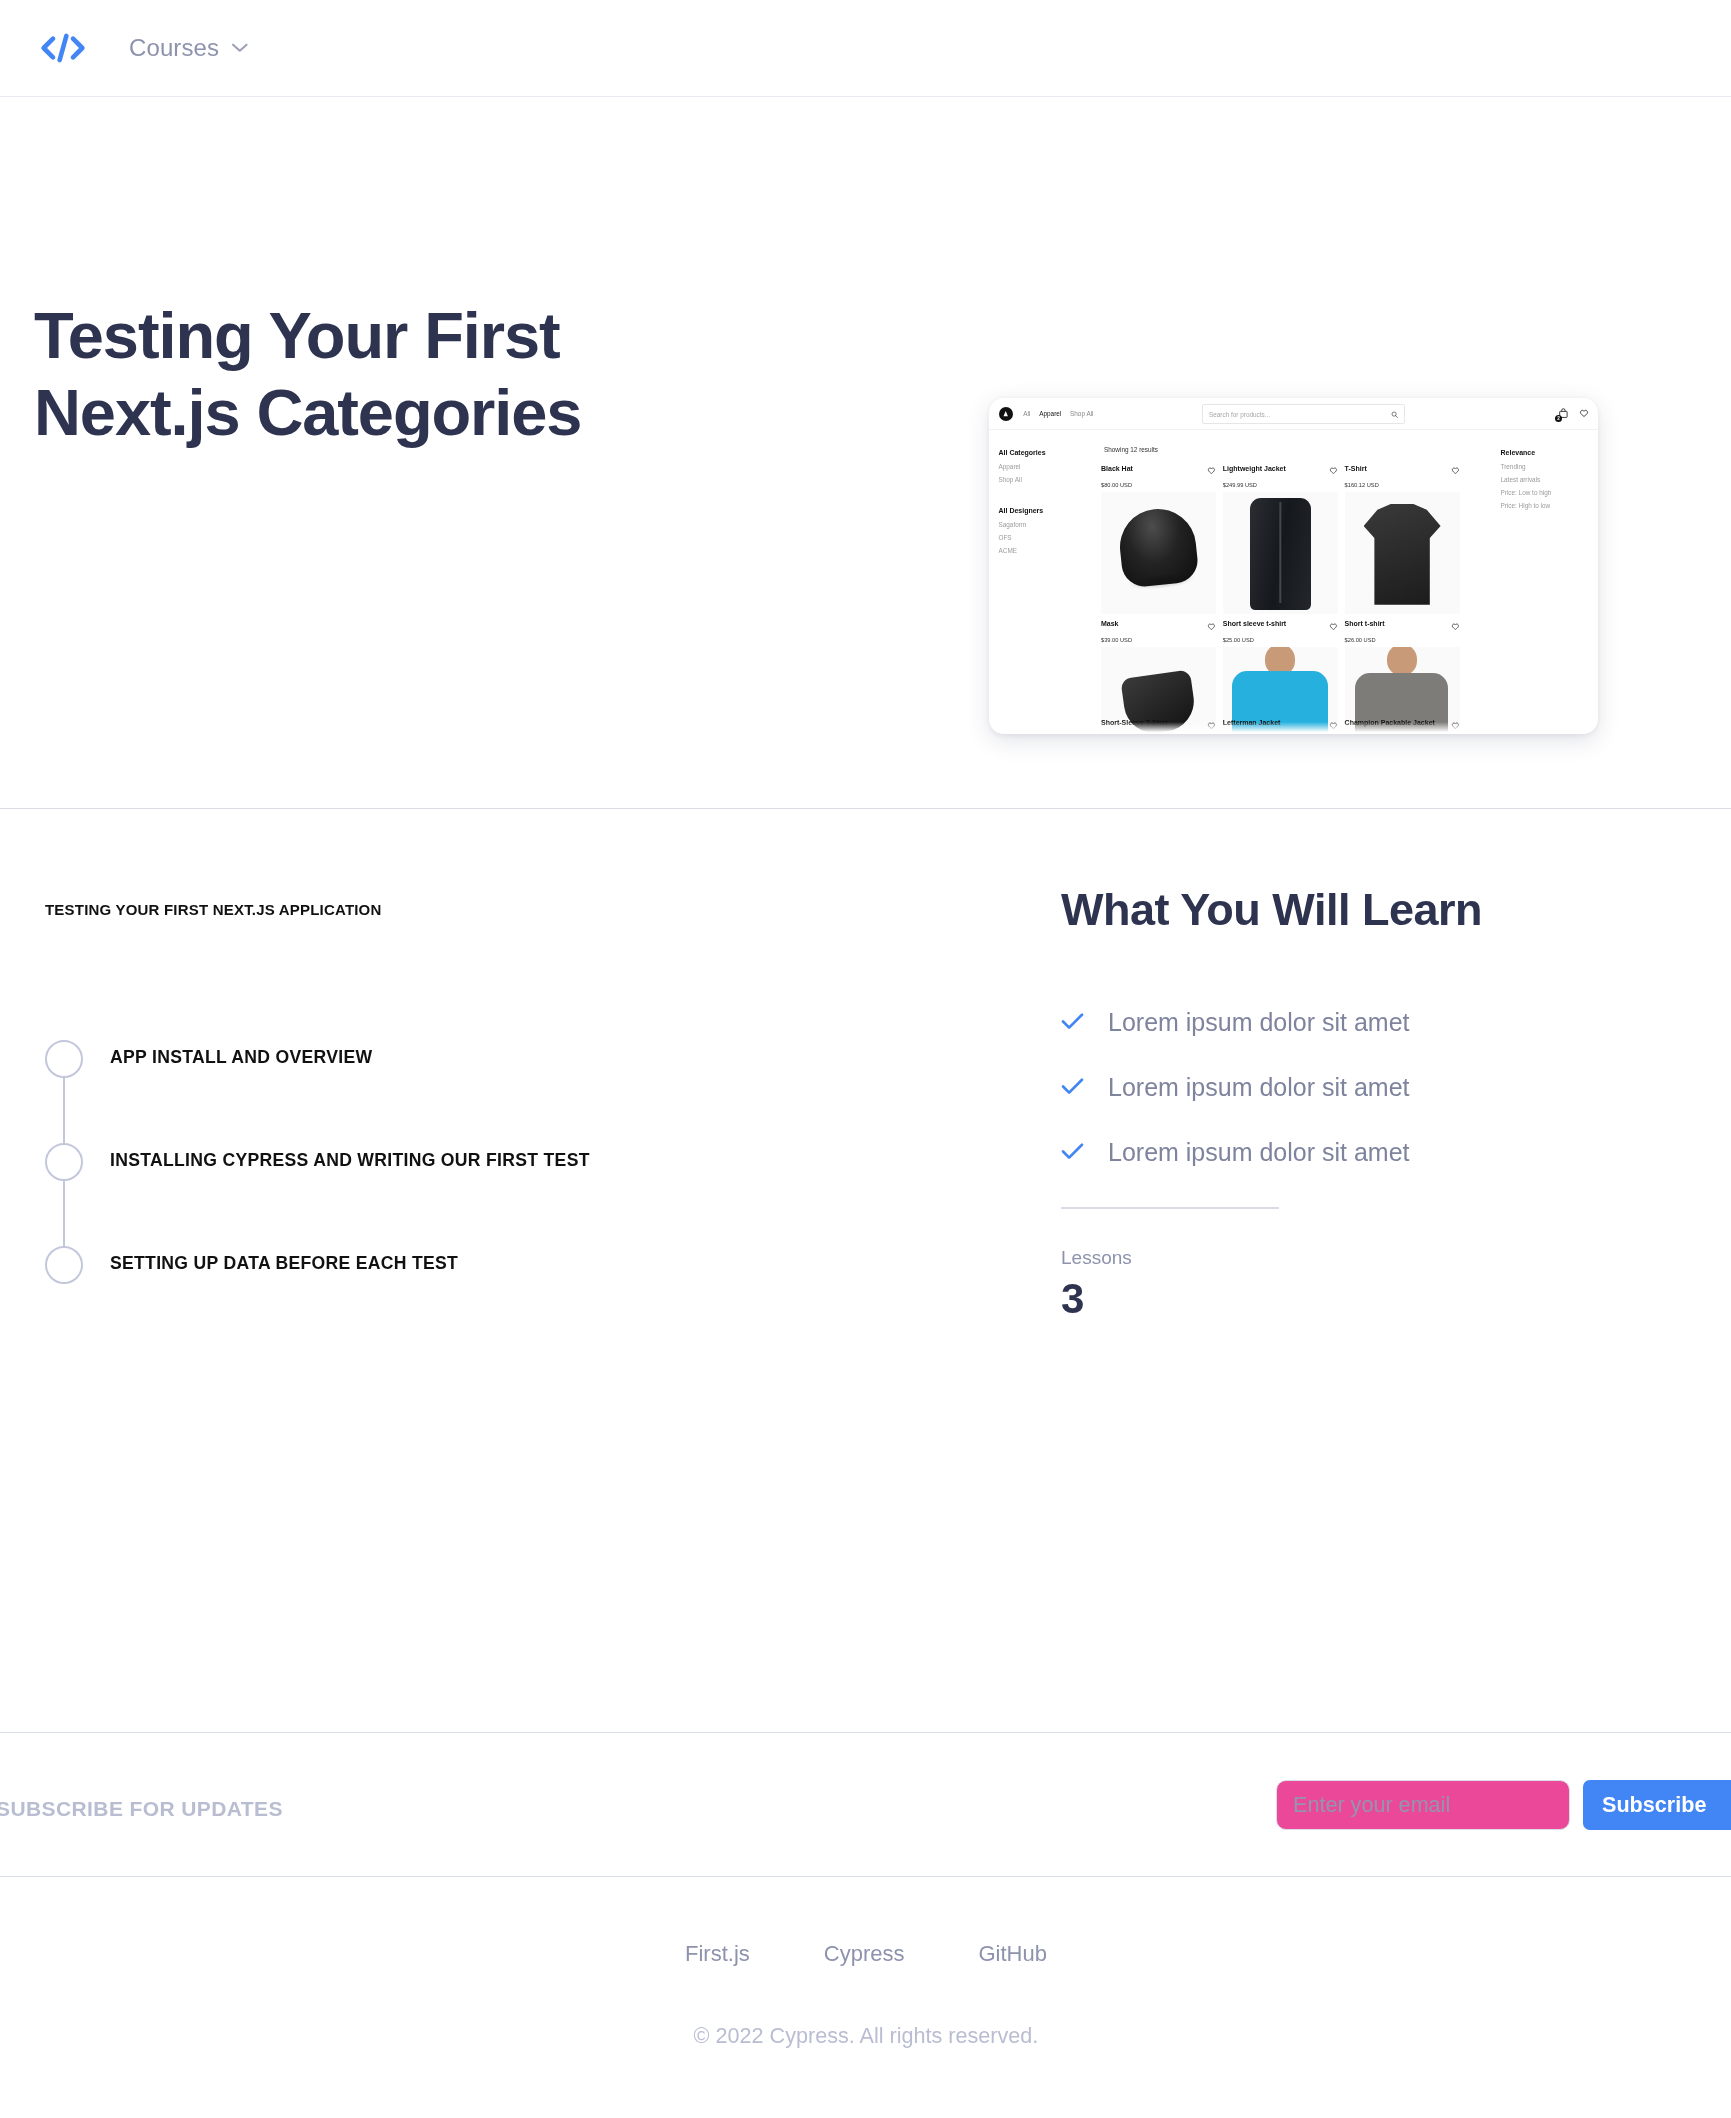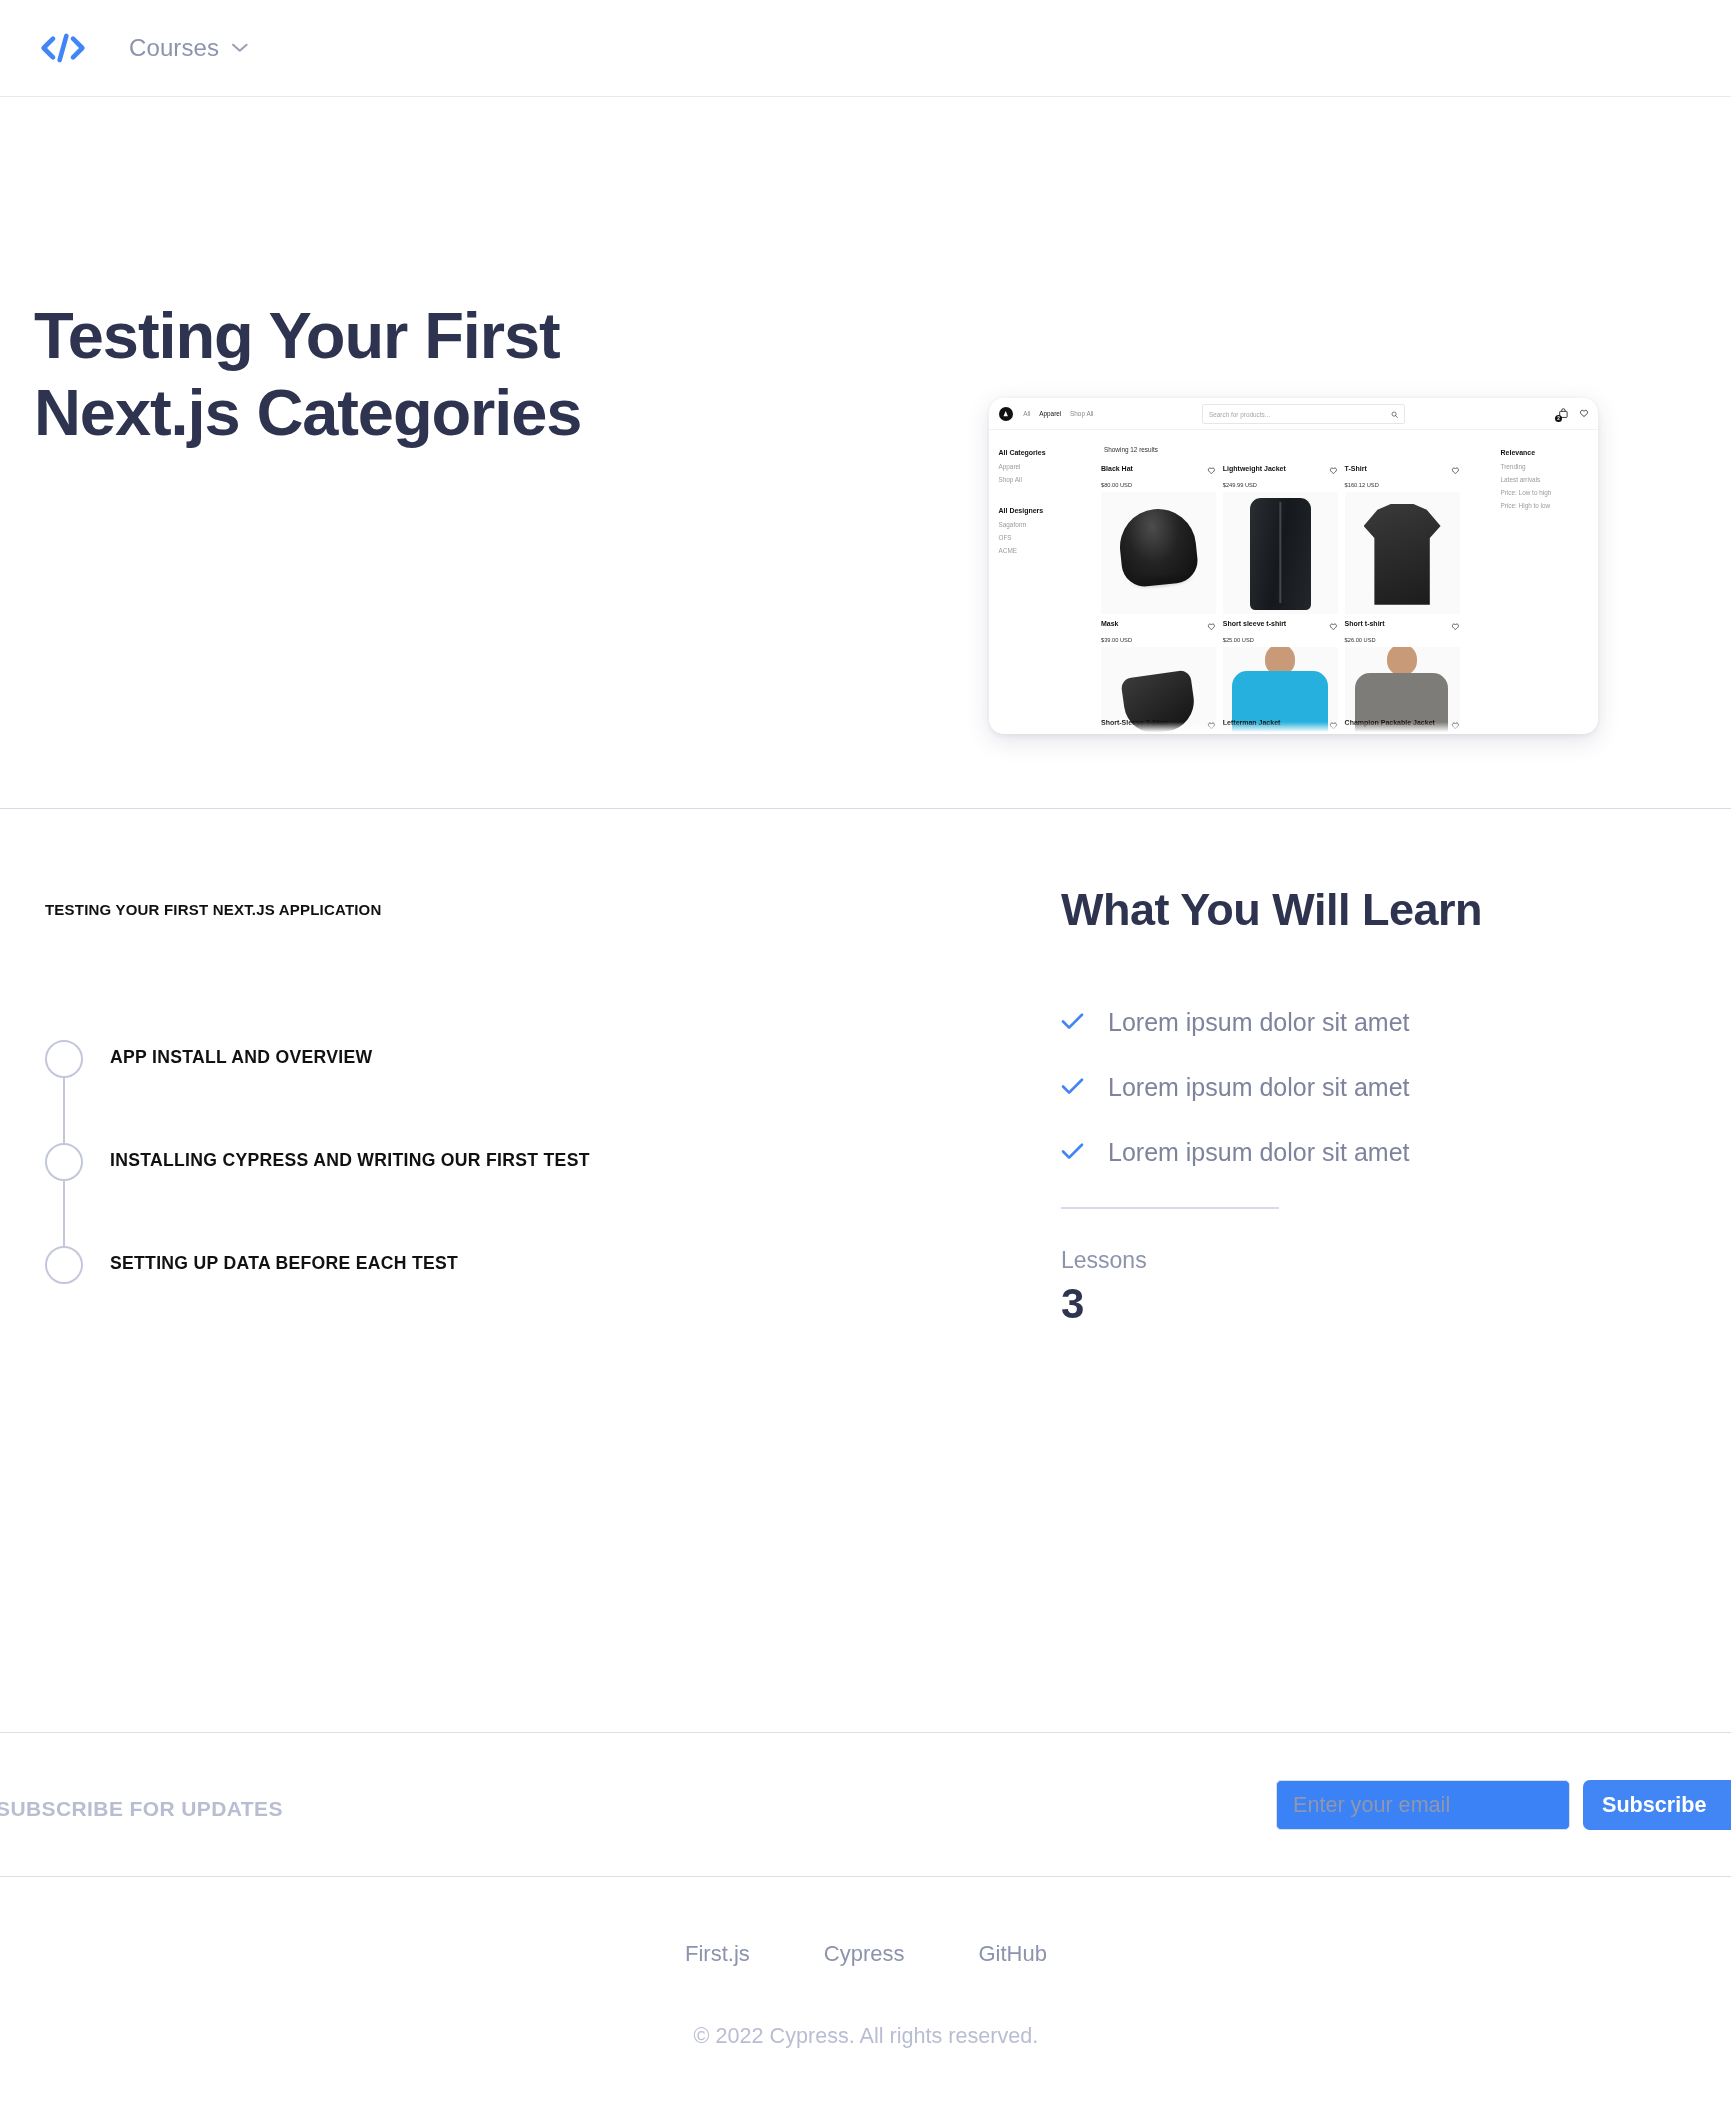--- a/index.html
+++ b/index.html
@@ -215,21 +215,21 @@
   .learn-list { margin-top: 54px; }
   .learn-item {
     display: flex; align-items: center; gap: 24px;
     height: 65px;
   }
   .learn-item .txt { font-size: 25px; color: #7e839e; }
   .learn-divider {
     margin-top: 21.6px; width: 218px; height: 2px; background: #d9dce8;
   }
   .lessons-label {
-    margin-top: 38px; font-size: 23px; color: #8d93ad;
+    margin-top: 38px; font-size: 19px; color: #8d93ad;
   }
   .lessons-count {
     margin-top: 6.8px; font-size: 42px; font-weight: 700; color: #2e3350;
   }
   .start-btn {
     margin-top: 68px;
     width: 463px; height: 73px;
     background: #4285f4; border: none; border-radius: 6.8px;
     color: #fff; font-size: 25px; font-weight: 700;
     font-family: "Liberation Sans", sans-serif;
@@ -244,22 +244,22 @@
     display: flex; align-items: center;
   }
   .sub-label {
     position: absolute; left: -4px; top: 64px;
     font-size: 21px; font-weight: 700; color: #b9bdd2;
     letter-spacing: 0.4px; white-space: nowrap;
   }
   .email-input {
     position: absolute; left: 1276px; top: 1780px;
     width: 294px; height: 50px;
-    border: 1.4px solid #dbdfea; border-radius: 5px;
-    background: #3b82f6; padding: 0 16px;
+    border: 1.4px solid #dbdfea; border-radius: 10px;
+    background: #ec4899; padding: 0 16px;
     font-size: 21.6px; color: #2e3350;
     font-family: "Liberation Sans", sans-serif;
     outline: none;
   }
   .email-input::placeholder { color: #9296ad; }
   .subscribe-btn {
     position: absolute; left: 1583px; top: 1780px;
     width: 169px; height: 50px;
     background: #4285f4; border: none; border-radius: 6.8px;
     color: #fff; font-size: 21.6px; font-weight: 700;

